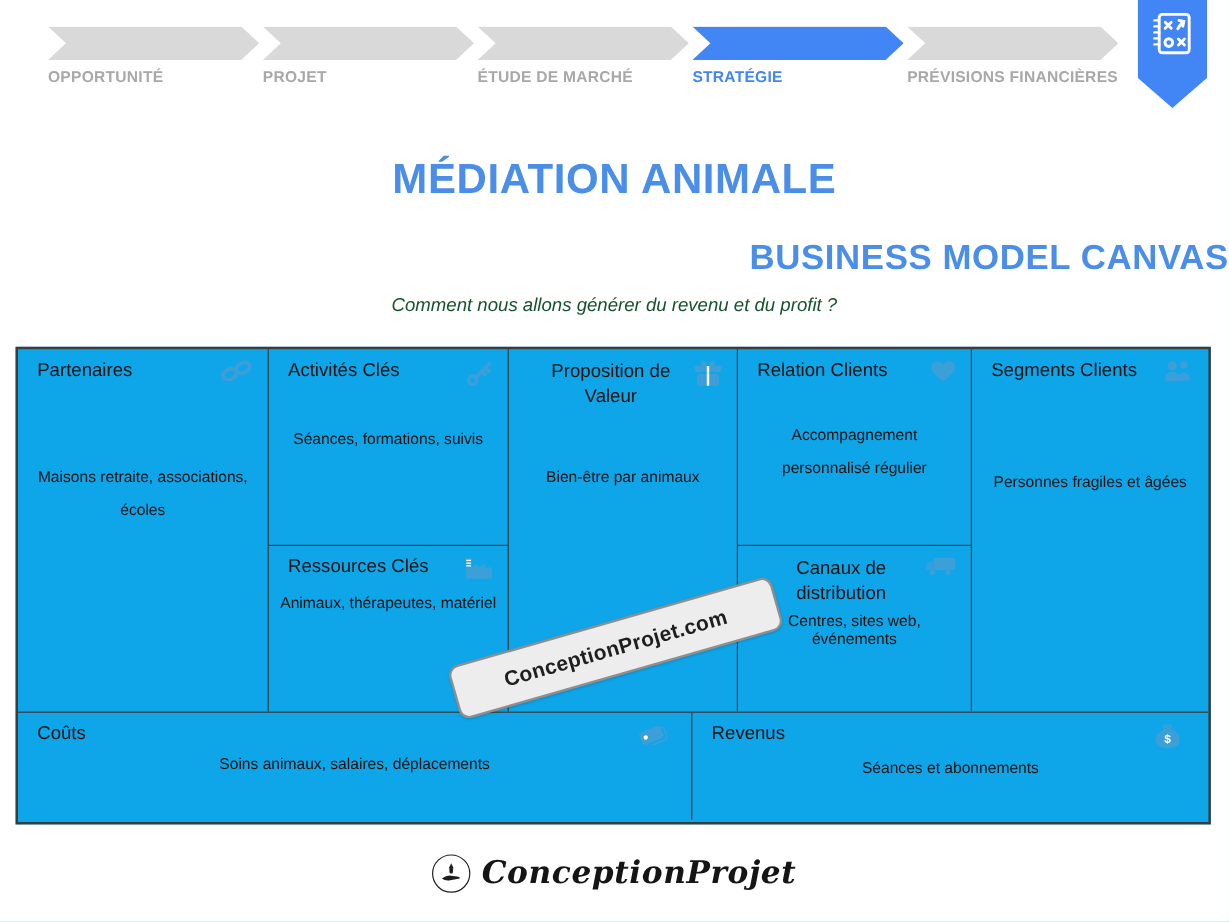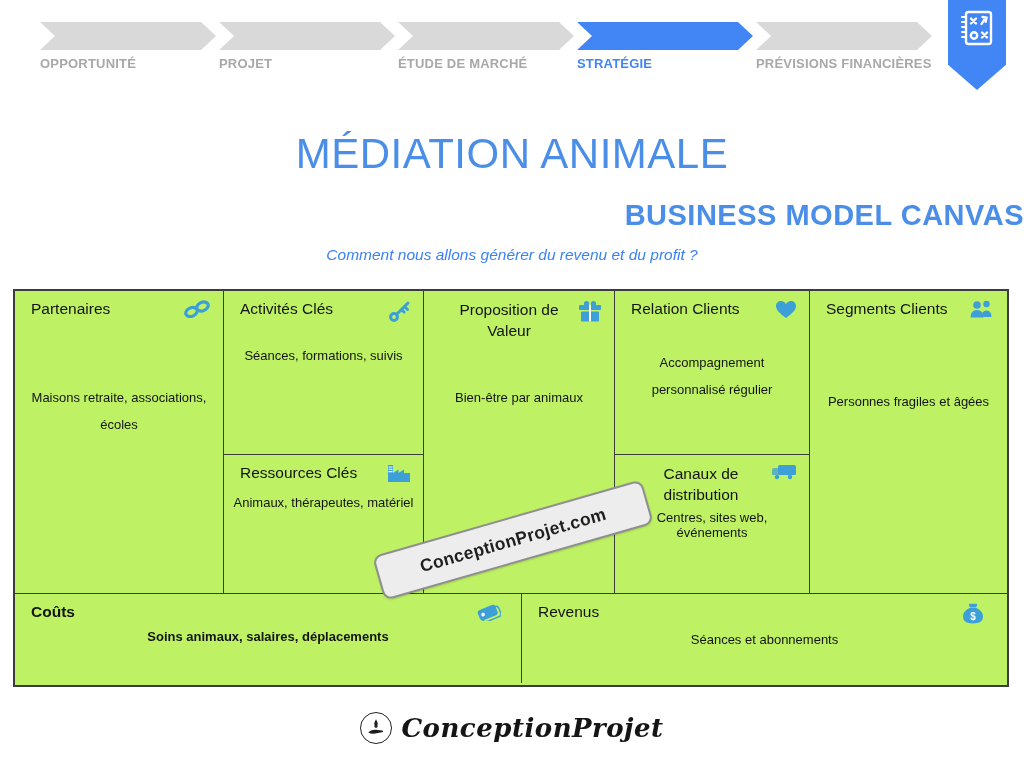--- a/index.html
+++ b/index.html
@@ -16,51 +16,51 @@
                      color:#a8a8a8; letter-spacing:.2px; white-space:nowrap; }
   .nav-labels span.active { color:#4285f4; }
 
   
   .bookmark { position:absolute; left:948px; top:0; width:58px; height:90px; background:#4285f4;
               clip-path: polygon(0 0, 100% 0, 100% 72%, 50% 100%, 0 72%);
               display:flex; justify-content:center; padding-top:9px; }
 
   
   .page-title { position:absolute; top:130px; width:100%; text-align:center; color:#4a8ee8;
-                font-size:42px; font-weight:normal; letter-spacing:.5px; }
+                font-size:35px; font-weight:bold; letter-spacing:.5px; }
   .page-subtitle { position:absolute; top:199px; width:100%; text-align:right; color:#4a8ee8;
                    font-size:29px; font-weight:bold; letter-spacing:.5px; }
-  .page-tagline { position:absolute; top:246px; width:100%; text-align:center; color:#3b82f6;
+  .page-tagline { position:absolute; top:246px; width:100%; text-align:center; color:#14532d;
                   font-size:15.5px; font-style:italic; }
 
   
   .bmc { position:absolute; left:13px; top:289px; width:996px; height:398px;
-         border:2px solid #3c3c3c; background:#bef264; }
+         border:2px solid #3c3c3c; background:#0ea5e9; }
   .bmc-top { display:grid; grid-template-columns:209px 200px 191px 195px 1fr;
              grid-template-rows:164px 1fr; height:302px; }
   .cell { position:relative; }
   .br { border-right:1.5px solid #3c3c3c; }
   .bb { border-bottom:1.5px solid #3c3c3c; }
   .span2 { grid-row:1 / 3; }
   .cell-head { display:flex; justify-content:space-between; align-items:flex-start;
                padding:9px 12px 0 16px; }
   .cell-head .lbl { font-size:15.5px; color:#141414; white-space:pre-line; }
   .cell-head.centered .lbl { flex:1; text-align:center; line-height:1.35; }
   .cell-content { text-align:center; font-size:13px; color:#141414; white-space:pre-line; padding:0 8px; }
   .lh-wide { line-height:2.1; }
   .mt-partenaires { margin-top:66px; }
-  .mt-activites  { margin-top:26px; }
+  .mt-activites  { margin-top:36px; }
   .mt-proposition{ margin-top:48px; }
   .mt-relation   { margin-top:30px; }
   .mt-segments   { margin-top:76px; }
   .mt-ressources { margin-top:12px; }
   .mt-canaux     { margin-top:4px; }
   .mt-bottom     { margin-top:8px; }
   .bmc-bottom { display:flex; border-top:1.5px solid #3c3c3c; height:90px; }
-  .cell-couts { width:507px; border-right:1.5px solid #3c3c3c;font-weight:bold; }
+  .cell-couts { width:562px; border-right:1.5px solid #3c3c3c; }
   .cell-revenus { flex:1; }
   .icon { display:inline-flex; flex:none; }
 
   
   .watermark { position:absolute; left:373px; top:517px; width:280px; height:46px;
                background:#ededed; border:2px solid #8f8f8f; border-radius:9px;
                transform:rotate(-16deg); display:flex; align-items:center; justify-content:center;
                font-size:17.5px; font-weight:bold; color:#1f1f1f; letter-spacing:.3px;
                box-shadow:0 1px 2px rgba(0,0,0,.15); }
 

